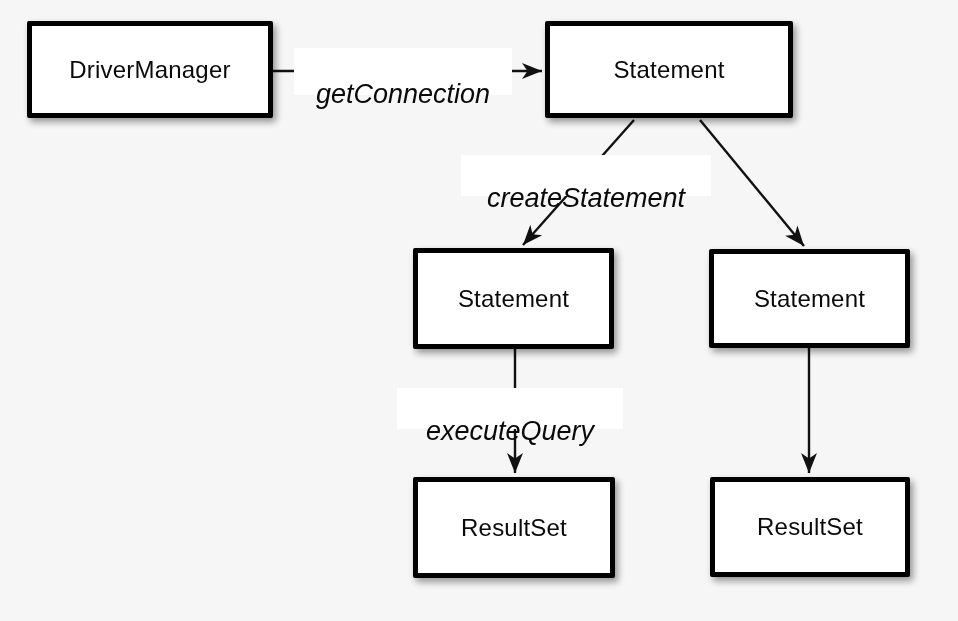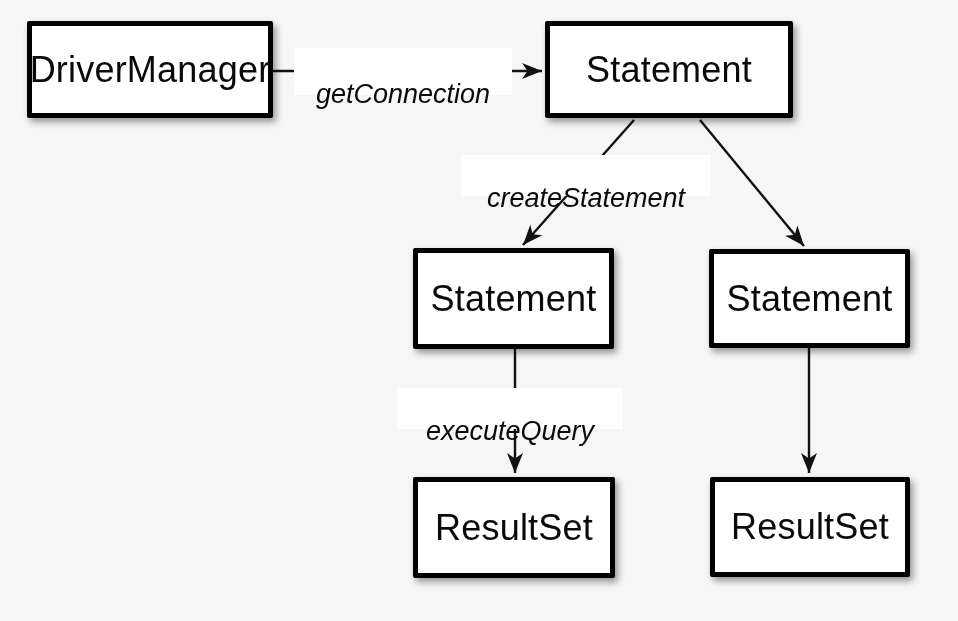--- a/index.html
+++ b/index.html
@@ -32,21 +32,21 @@
     box-sizing: border-box;
     background: #ffffff;
     border: 5px solid #000000;
     border-radius: 2px;
     box-shadow: 3px 4px 7px rgba(0,0,0,0.40);
     display: flex;
     align-items: center;
     justify-content: center;
   }
   .node-label {
-    font-size: 36px;
+    font-size: 24px;
     color: #0a0a0a;
     letter-spacing: 0.2px;
     white-space: nowrap;
   }
   .edge-label {
     position: absolute;
     z-index: 3;
     background: #ffffff;
     display: flex;
     align-items: center;

